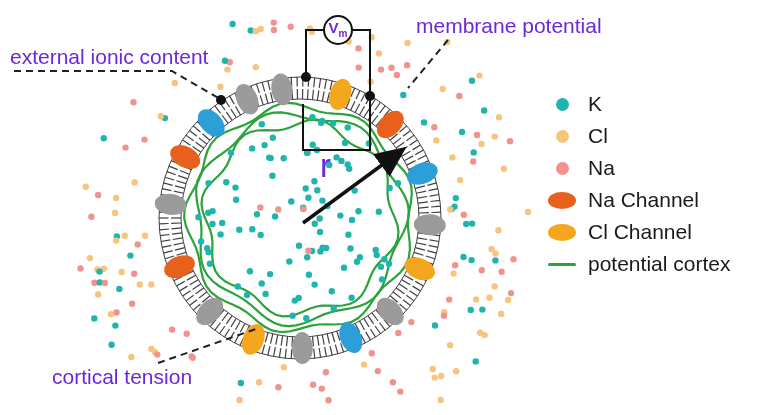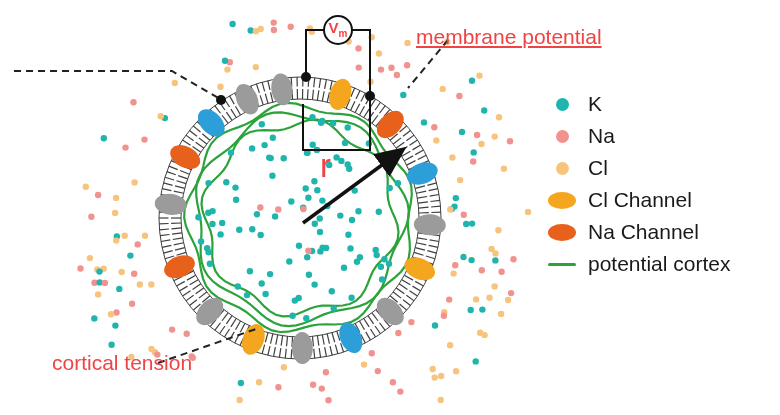--- a/index.html
+++ b/index.html
@@ -1,22 +1,22 @@
 <!DOCTYPE html>
 <html><head>
 <meta charset="utf-8">
 <style>
   * { margin:0; padding:0; box-sizing:border-box; }
   html,body { background:#ffffff; font-family:"Liberation Sans", sans-serif; }
   .canvas { position:relative; width:780px; height:415px; background:#ffffff; overflow:hidden; }
   #diagram { position:absolute; left:0; top:0; }
-  .label { position:absolute; color:#ef4444; font-size:21px; white-space:nowrap; line-height:1.2; }
+  .label { position:absolute; color:#6d28d9; font-size:21px; white-space:nowrap; line-height:1.2; }
   .label-external { left:10px; top:44px; }
-  .label-membrane { left:416px; top:24px;text-decoration:underline; }
-  .label-cortical { left:52px; top:350px; }
+  .label-membrane { left:416px; top:13px; }
+  .label-cortical { left:52px; top:364px; }
   .label-radius { left:320px; top:146px; font-size:33px; }
   .label-vm { left:338px; top:30px; transform:translate(-50%,-54%); font-size:15px; font-weight:bold; }
   .label-vm sub { font-size:10px; font-weight:bold; }
   .legend { position:absolute; left:546px; top:88px; display:flex; flex-direction:column; }
   .legend-item { display:flex; align-items:center; height:32px; color:#1a1a1a; font-size:21px; }
   .swatch-box { width:32px; display:flex; justify-content:center; align-items:center; margin-right:10px; flex:0 0 32px; }
   .swatch { display:inline-block; }
 </style>
 </head>
 <body>
@@ -618,60 +618,61 @@
         <circle cx="338" cy="30" r="14" fill="#ffffff"></circle>
       </g>
       <g stroke="#222222" stroke-width="2" stroke-dasharray="7 5" fill="none">
         <path d="M14,71 L172,71 L220,99"></path>
         <path d="M448,40 L408,88"></path>
         <path d="M158,363 L256,329"></path>
         <circle cx="221" cy="100" r="5" fill="#111111" stroke="none"></circle>
       </g>
     </svg>
 
+  <div class="label label-external">external ionic content</div>
 
   <div class="label label-membrane">membrane potential</div>
 
   <div class="label label-cortical">cortical tension</div>
 
   <div class="label label-radius">r</div>
 
   <div class="label label-vm"><span>V</span><sub>m</sub></div>
 
   <div class="legend">
     <div class="legend-item">
       <span class="swatch-box">
           <span class="swatch" style="background: rgb(31, 181, 173); width: 13px; height: 13px; border-radius: 50%;"></span>
         </span>
       <span class="legend-label">K</span>
     </div>
     <div class="legend-item">
       <span class="swatch-box">
+          <span class="swatch" style="background: rgb(246, 196, 125); width: 13px; height: 13px; border-radius: 50%;"></span>
+        </span>
+      <span class="legend-label">Cl</span>
+    </div>
+    <div class="legend-item">
+      <span class="swatch-box">
           <span class="swatch" style="background: rgb(242, 146, 142); width: 13px; height: 13px; border-radius: 50%;"></span>
         </span>
       <span class="legend-label">Na</span>
     </div>
     <div class="legend-item">
       <span class="swatch-box">
-          <span class="swatch" style="background: rgb(246, 196, 125); width: 13px; height: 13px; border-radius: 50%;"></span>
+          <span class="swatch" style="background: rgb(232, 97, 28); width: 28px; height: 17px; border-radius: 50%;"></span>
         </span>
-      <span class="legend-label">Cl</span>
+      <span class="legend-label">Na Channel</span>
     </div>
     <div class="legend-item">
       <span class="swatch-box">
           <span class="swatch" style="background: rgb(244, 167, 30); width: 28px; height: 17px; border-radius: 50%;"></span>
         </span>
       <span class="legend-label">Cl Channel</span>
     </div>
     <div class="legend-item">
       <span class="swatch-box">
-          <span class="swatch" style="background: rgb(232, 97, 28); width: 28px; height: 17px; border-radius: 50%;"></span>
-        </span>
-      <span class="legend-label">Na Channel</span>
-    </div>
-    <div class="legend-item">
-      <span class="swatch-box">
           <span class="swatch" style="background: rgb(43, 163, 58); width: 28px; height: 3px; border-radius: 2px;"></span>
         </span>
       <span class="legend-label">potential cortex</span>
     </div>
   </div>
 </div>
 
 </body></html>

